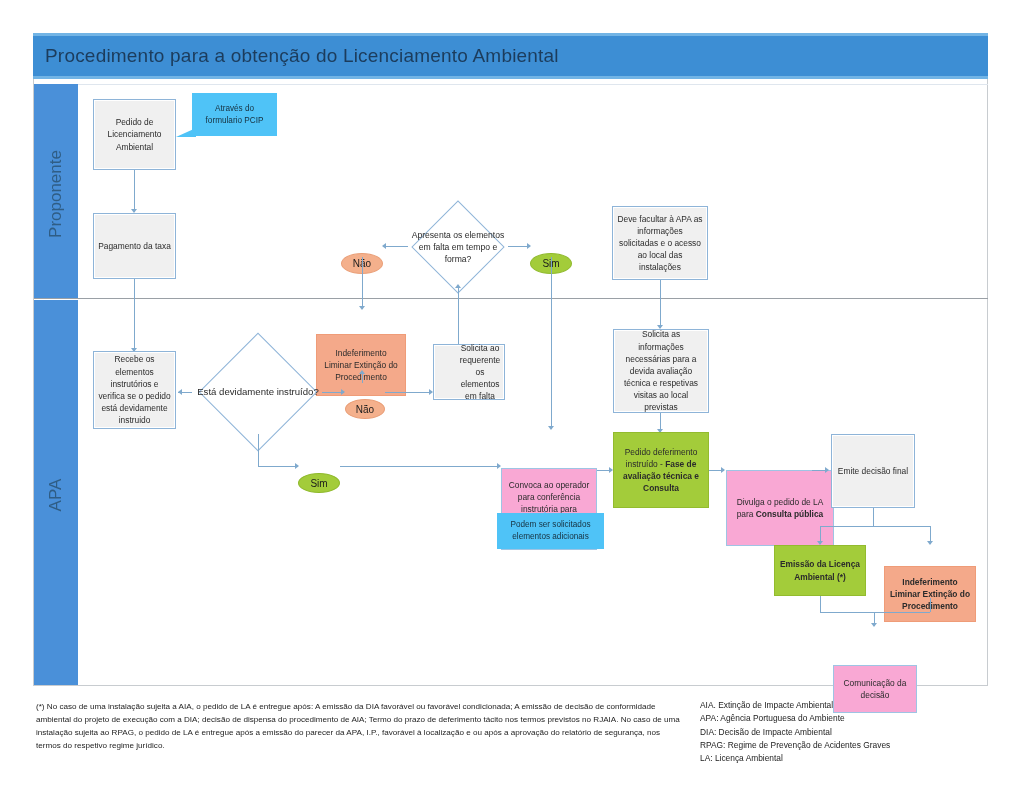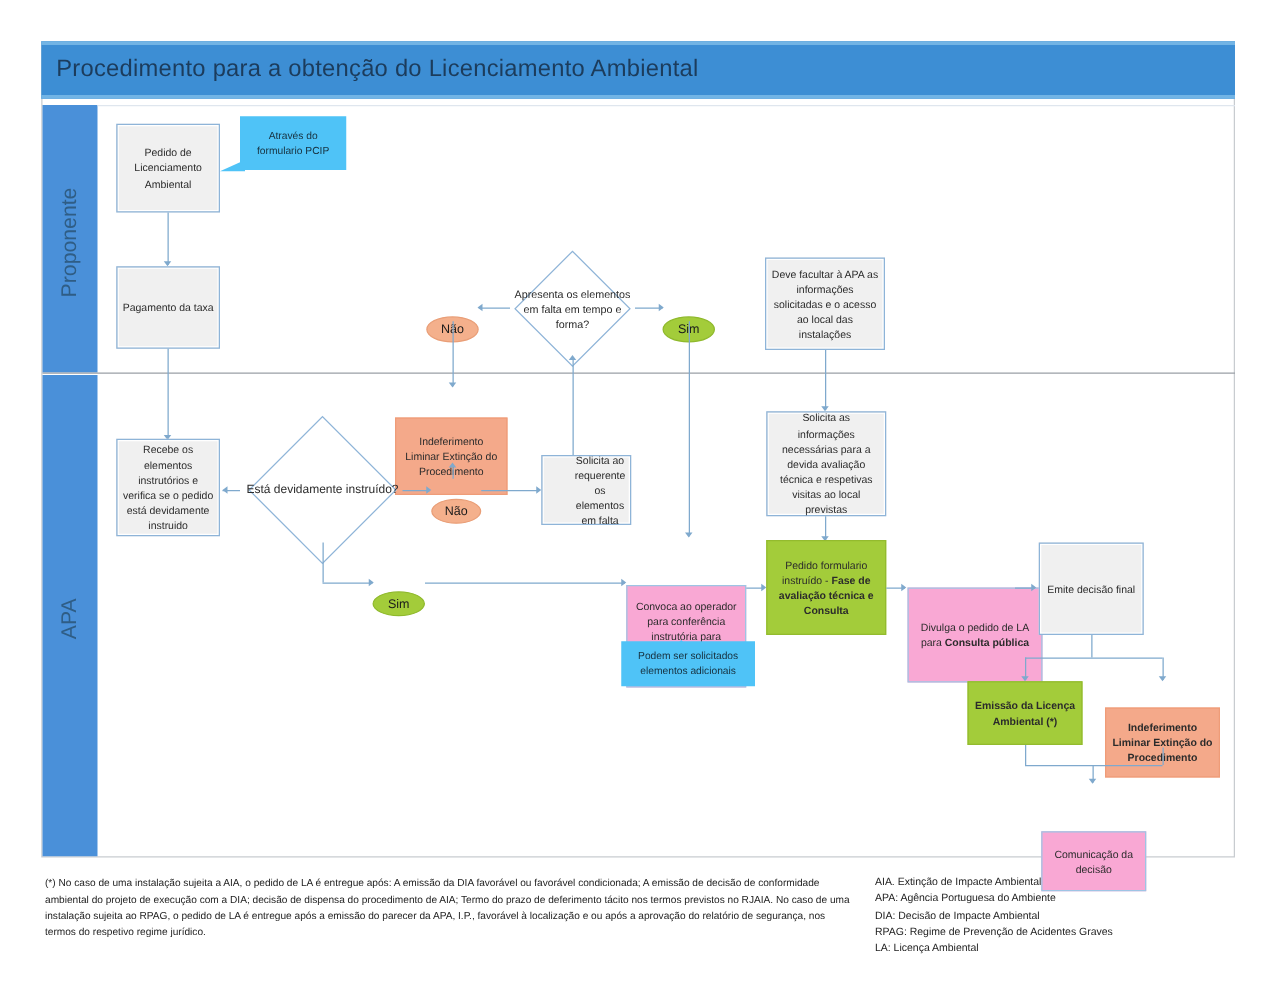--- a/index.html
+++ b/index.html
@@ -202,21 +202,21 @@
 
   <div class="ln h" style="left:322px; top:392px; width:22px;"></div>
   <div class="arw right" style="left:341px; top:389px;"></div>
   <div class="pill nao" style="left:345px; top:382px; width:40px; height:20px;">Não</div>
   <div class="ln v" style="left:362px; top:374px; height:9px;"></div>
   <div class="arw up" style="left:359px; top:370px;"></div>
 
   <div class="ln h" style="left:385px; top:392px; width:46px;"></div>
   <div class="arw right" style="left:429px; top:389px;"></div>
 
-  <div class="node proc" style="left:433px; top:364px; width:72px; height:56px;padding-left:26px;">Solicita ao requerente os elementos em falta</div>
+  <div class="node proc" style="left:433px; top:344px; width:72px; height:56px;padding-left:26px;">Solicita ao requerente os elementos em falta</div>
 
   <div class="ln v" style="left:258px; top:434px; height:32px;"></div>
   <div class="ln h" style="left:258px; top:466px; width:40px;"></div>
   <div class="arw right" style="left:295px; top:463px;"></div>
   <div class="pill sim" style="left:298px; top:456px; width:42px; height:20px;">Sim</div>
   <div class="ln h" style="left:340px; top:466px; width:160px;"></div>
   <div class="arw right" style="left:497px; top:463px;"></div>
 
   <div class="node proc" style="left:613px; top:329px; width:96px; height:84px;">Solicita as informações necessárias para a devida avaliação técnica e respetivas visitas ao local previstas</div>
   <div class="ln v" style="left:660px; top:413px; height:19px;"></div>
@@ -226,21 +226,21 @@
   <div class="ln h" style="left:597px; top:470px; width:14px;"></div>
   <div class="arw right" style="left:609px; top:467px;"></div>
 
   <div class="callout-tail" style="left:536px; top:512px; border-left:9px solid transparent; border-right:9px solid transparent; border-bottom:9px solid #4fc3f7;"></div>
   <div class="node callout" style="left:497px; top:513px; width:107px; height:36px; flex-direction:column;">
     <span>Podem ser solicitados</span>
     <span>elementos adicionais</span>
   </div>
 
   <div class="node green" style="left:613px; top:432px; width:96px; height:76px; font-weight:normal;">
-    <span><span>Pedido formulario instruído - </span><b>Fase de avaliação técnica e Consulta</b></span>
+    <span><span>Pedido deferimento instruído - </span><b>Fase de avaliação técnica e Consulta</b></span>
   </div>
   <div class="ln h" style="left:709px; top:470px; width:15px;"></div>
   <div class="arw right" style="left:721px; top:467px;"></div>
 
   <div class="node proc-plain" style="left:726px; top:432px; width:108px; height:76px; font-weight:normal;">
     <span><span>Divulga o pedido de LA para </span><b>Consulta pública</b></span>
   </div>
   <div class="ln h" style="left:812px; top:470px; width:16px;"></div>
   <div class="arw right" style="left:825px; top:467px;"></div>
 

